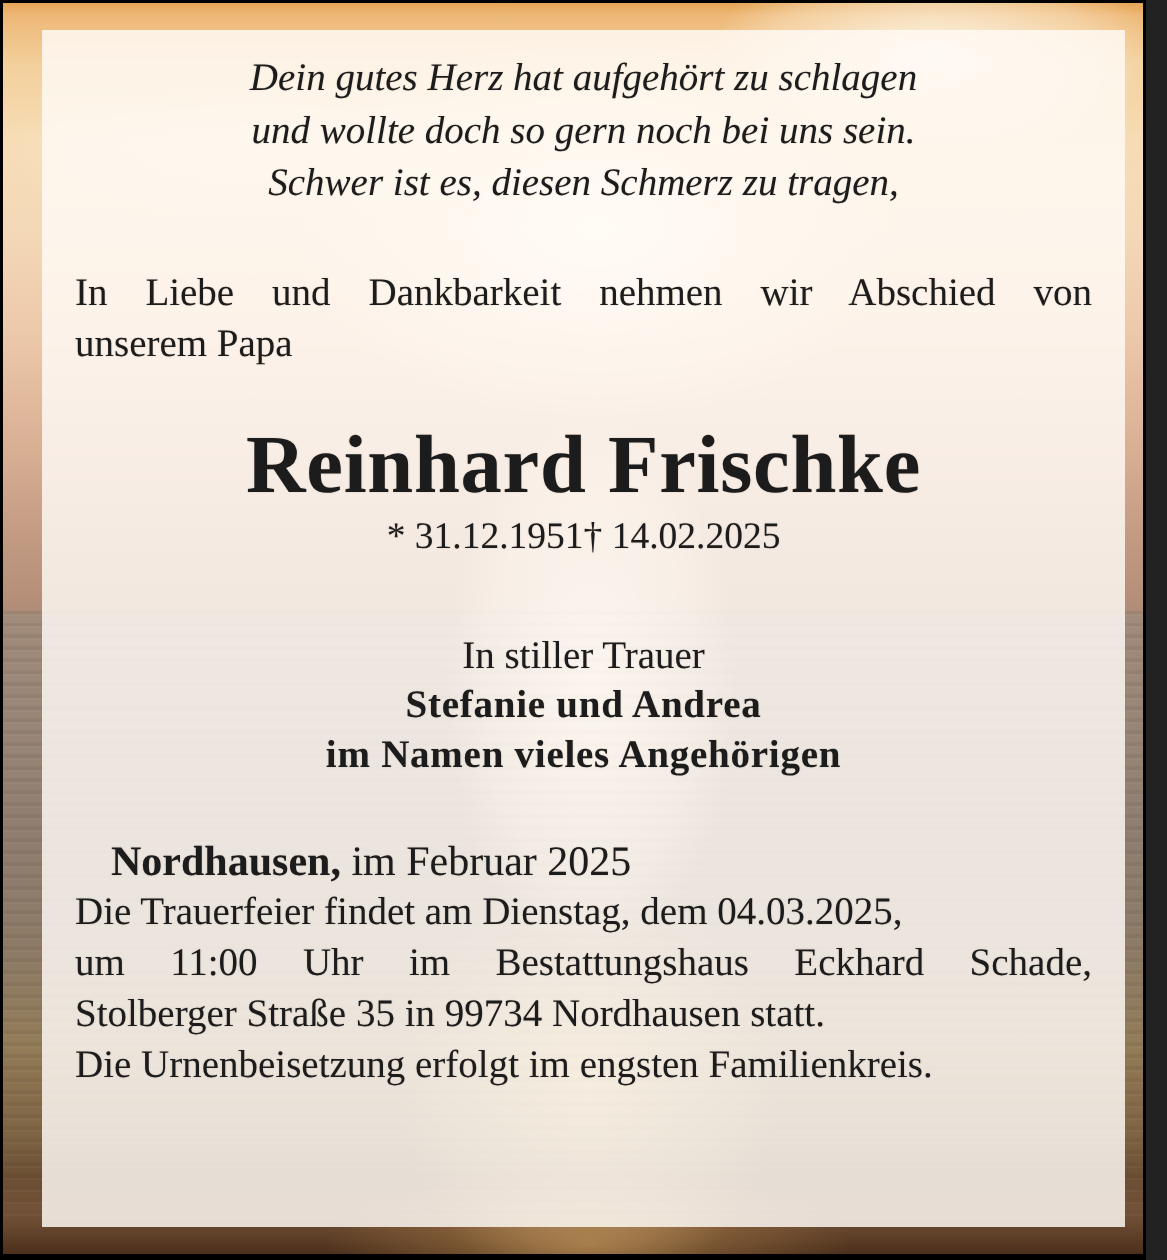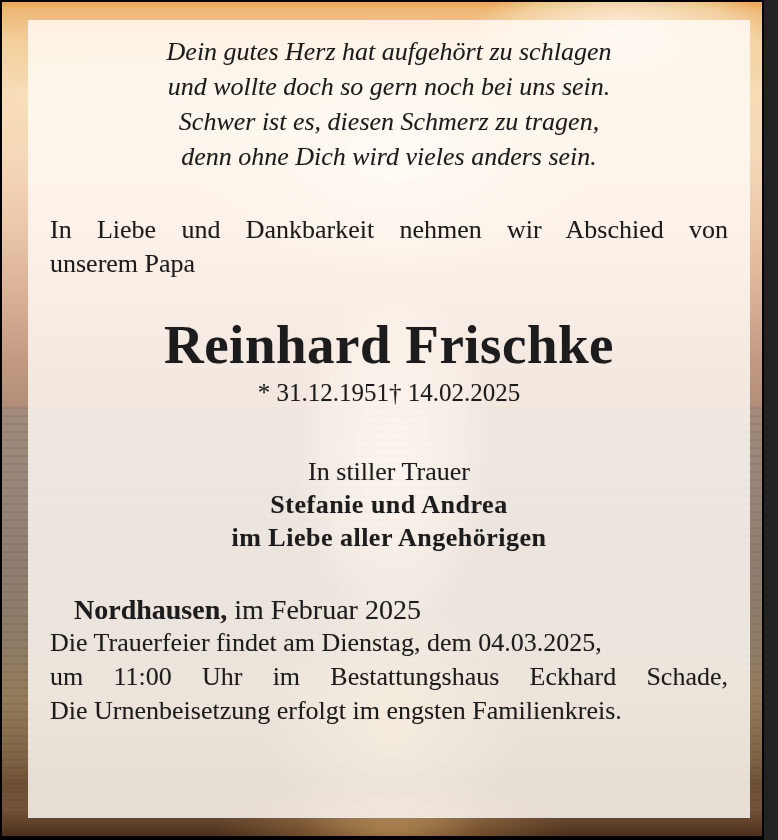--- a/index.html
+++ b/index.html
@@ -71,45 +71,45 @@
 
 <div class="frame">
   <div class="photo"></div>
 
   <div class="panel">
 
     <div class="poem soft">
       <div class="poem-line">Dein gutes Herz hat aufgehört zu schlagen</div>
       <div class="poem-line">und wollte doch so gern noch bei uns sein.</div>
       <div class="poem-line">Schwer ist es, diesen Schmerz zu tragen,</div>
-      <div class="poem-line">denn ohne Dich wird vieles anders sein.</div>
     </div>
 
     <div class="intro soft">
       <div class="justify-full">In Liebe und Dankbarkeit nehmen wir Abschied von</div>
       <div>unserem Papa</div>
     </div>
 
     <h1 class="name soft">Reinhard Frischke</h1>
 
     <div class="dates soft">
       <span>* 31.12.1951</span>
       <span>† 14.02.2025</span>
     </div>
 
     <div class="mourning soft">
       <div>In stiller Trauer</div>
       <div class="bold">Stefanie und Andrea</div>
-      <div class="bold">im Liebe aller Angehörigen</div>
+      <div class="bold">im Namen vieles Angehörigen</div>
     </div>
 
     <div class="dateline soft">
       <span class="bold">Nordhausen,</span><span> im Februar 2025</span>
     </div>
 
     <div class="info soft">
       <div>Die Trauerfeier findet am Dienstag, dem 04.03.2025,</div>
       <div class="justify-full">um 11:00 Uhr im Bestattungshaus Eckhard Schade,</div>
+      <div>Stolberger Straße 35 in 99734 Nordhausen statt.</div>
       <div>Die Urnenbeisetzung erfolgt im engsten Familienkreis.</div>
     </div>
 
   </div>
 </div>
 
 </body></html>

